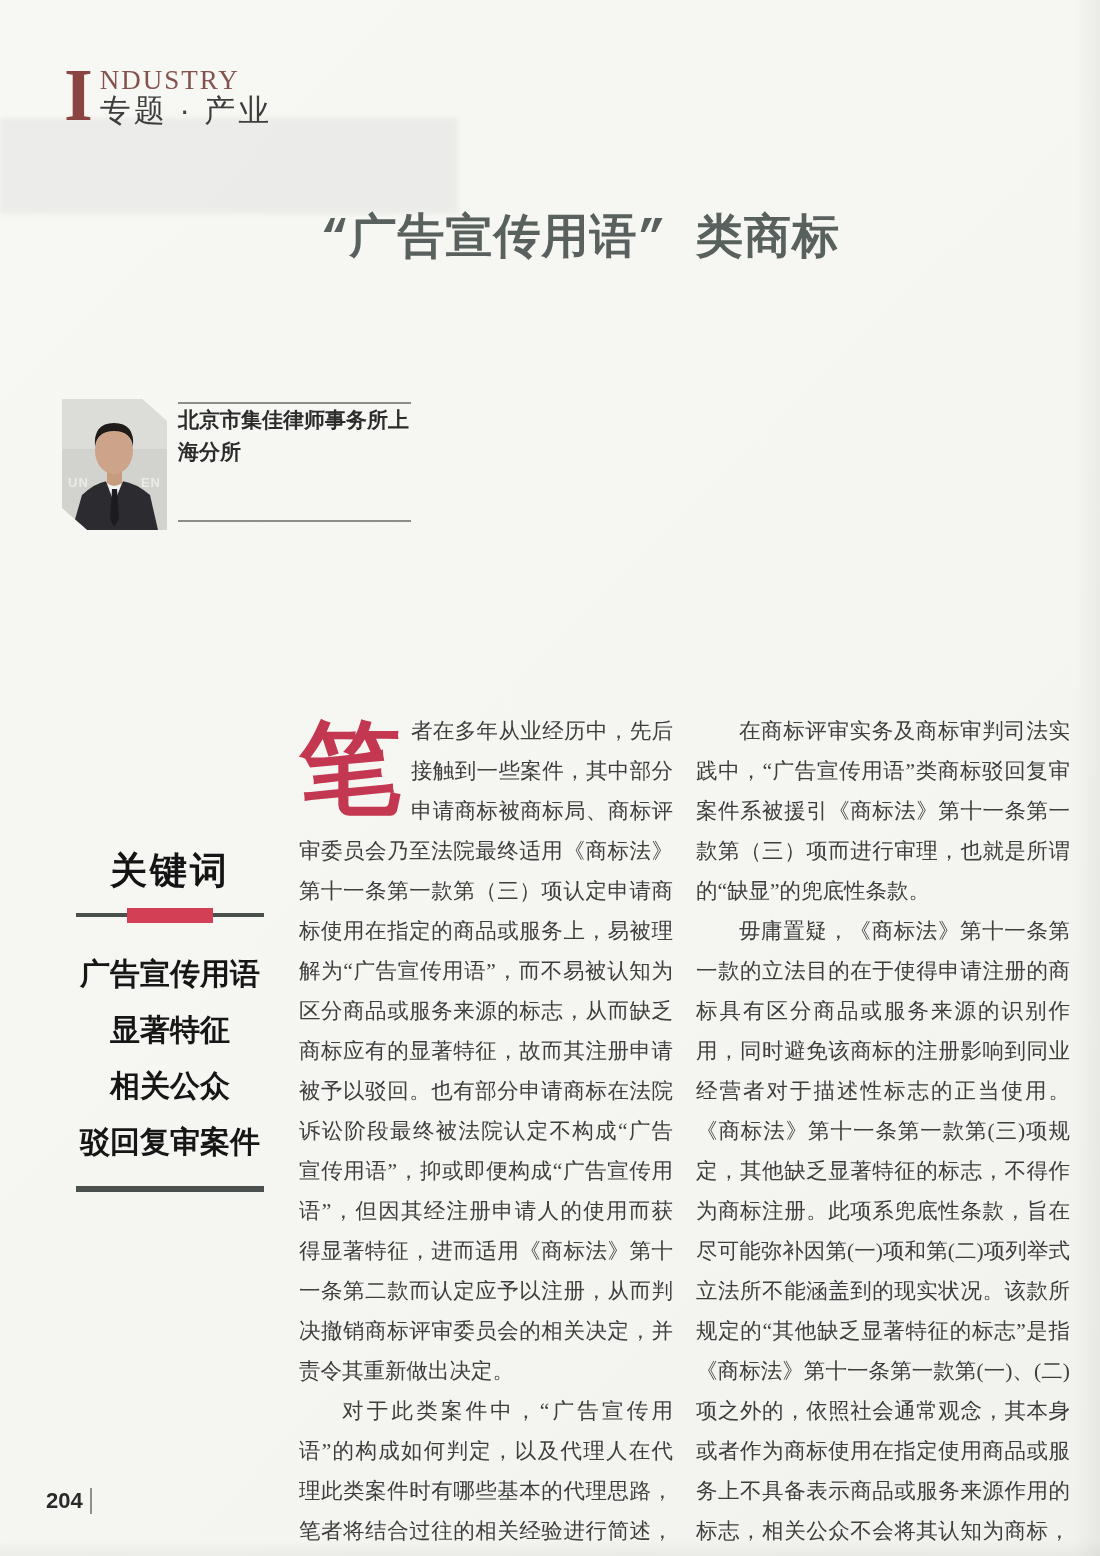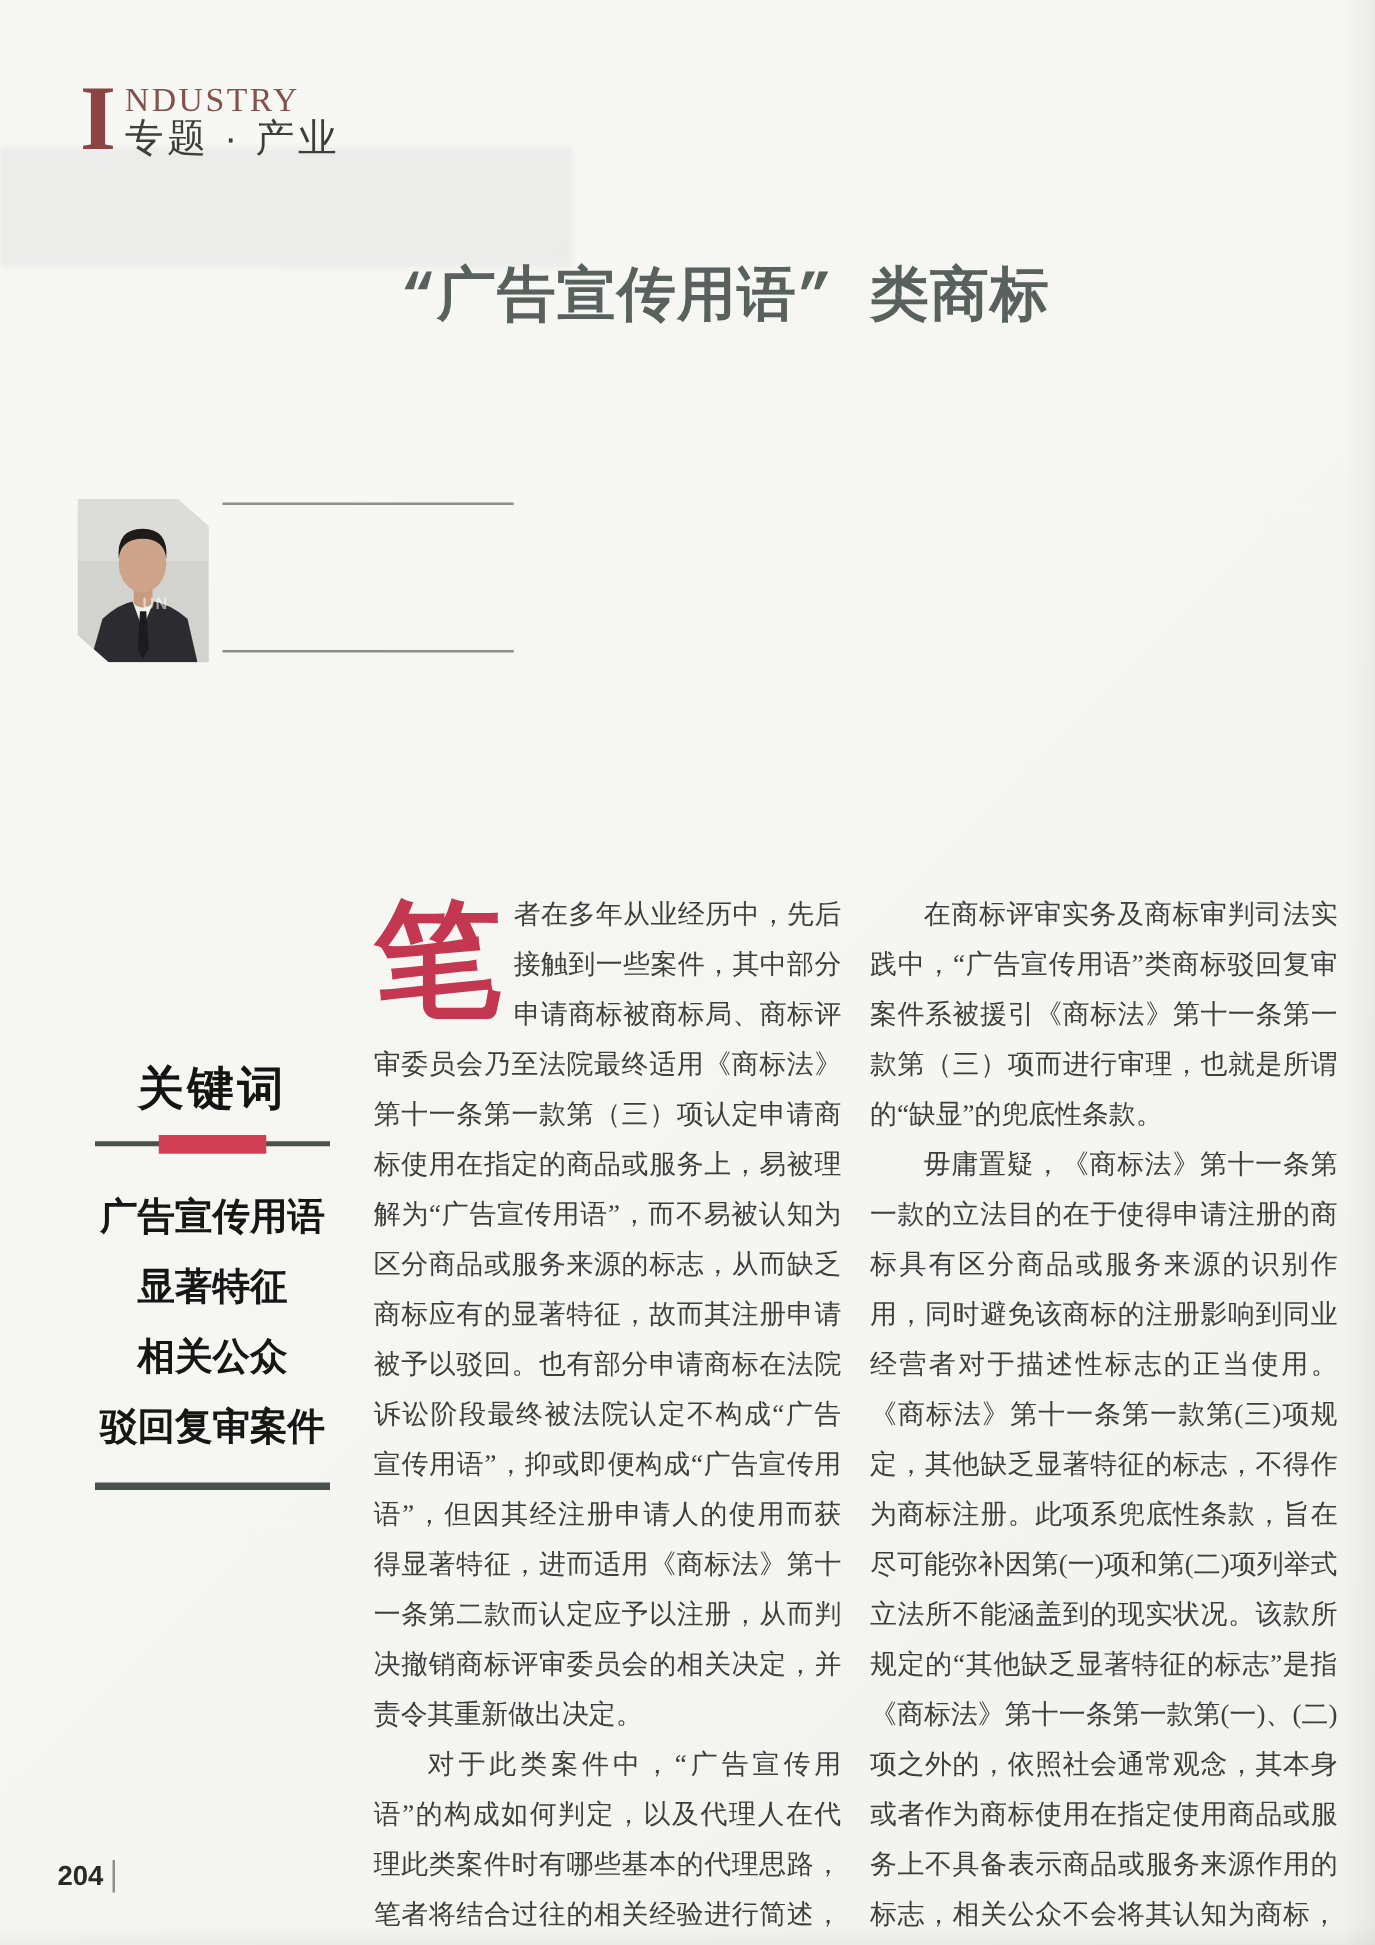--- a/index.html
+++ b/index.html
@@ -48,21 +48,21 @@
   .author-photo {
     position: absolute; left: 62px; top: 399px; width: 105px; height: 131px;
     background: linear-gradient(180deg, #dcdcd8 0%, #cfcfcb 55%, #bdbdb9 100%);
     clip-path: polygon(0 0, 76% 0, 100% 17%, 100% 100%, 24% 100%, 0 83%);
   }
   .author-photo svg { width: 100%; height: 100%; display: block; }
   .photo-watermark {
     position: absolute; top: 58%; width: 100%;
     display: flex; justify-content: space-between; padding: 0 6px; box-sizing: border-box;
     font-family: "Liberation Sans", sans-serif; font-size: 13px; font-weight: 700;
-    color: rgba(255,255,255,0.55); letter-spacing: 1px; margin-left: 46px;
+    color: rgba(255,255,255,0.55); letter-spacing: 1px;
   }
   .author-info { position: absolute; left: 178px; top: 402px; width: 233px; }
   .author-rule { height: 2px; background: #8d8d8b; }
   .author-rule.bottom { position: absolute; left: 178px; top: 520px; width: 233px; }
   .author-name {
     margin-top: 26px;
     font-family: "Liberation Sans", sans-serif;
     font-size: 21px; font-weight: 600; color: #2b2b2b; line-height: 30px;
   }
   .author-affiliation {
@@ -153,20 +153,21 @@
 
       <path d="M33 48 Q31 24 52 24 Q73 24 71 48 Q69 32 52 32 Q35 32 33 48 Z" fill="#1e1b19"></path>
     </svg>
     <div class="photo-watermark">
       <span>UN</span>
       <span>EN</span>
     </div>
   </div>
   <div class="author-info">
     <div class="author-rule"></div>
+    <div class="author-affiliation">北京市集佳律师事务所上海分所</div>
   </div>
   <div class="author-rule bottom"></div>
 
   <div class="keywords">
     <div class="keywords-heading">关键词</div>
     <div class="keywords-divider">
       <div class="rule"></div>
       <div class="red-block"></div>
     </div>
     <div class="keywords-list">

